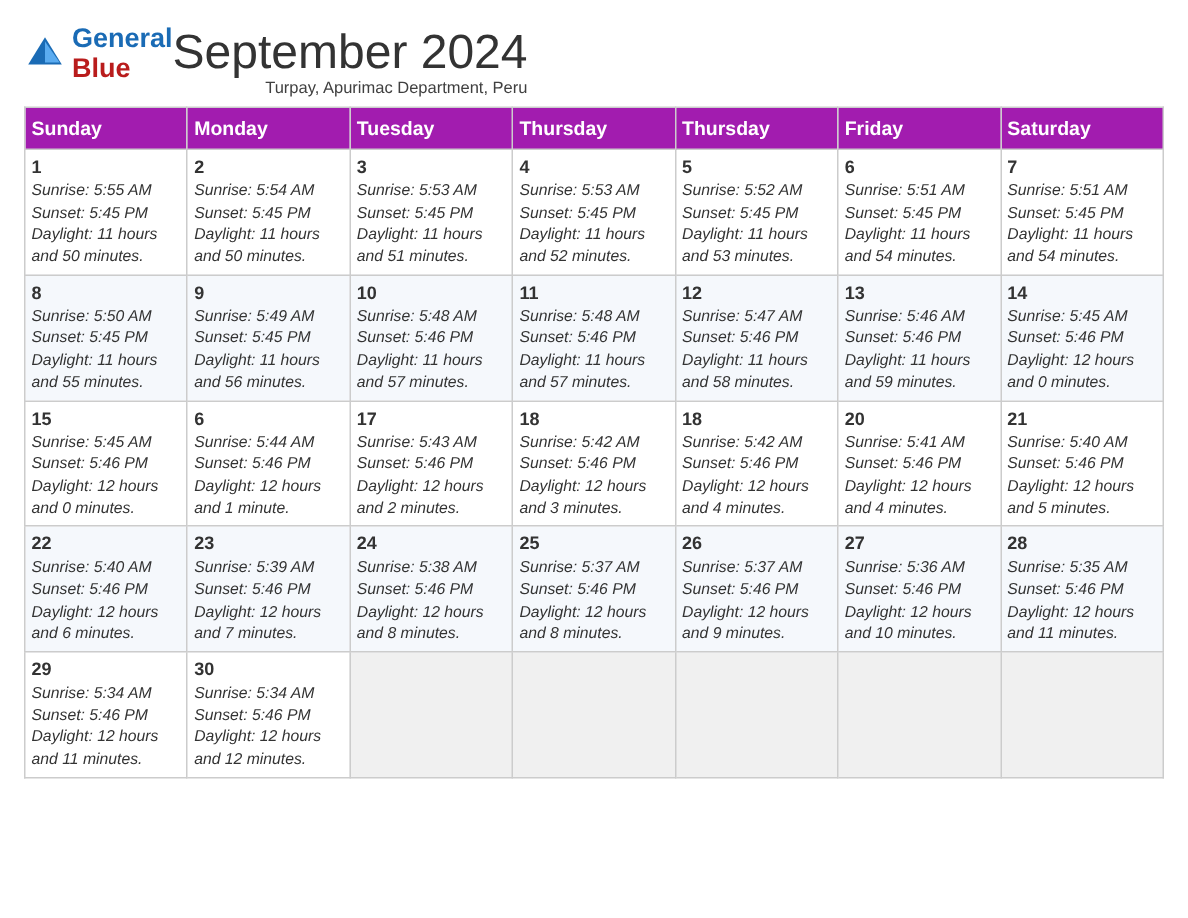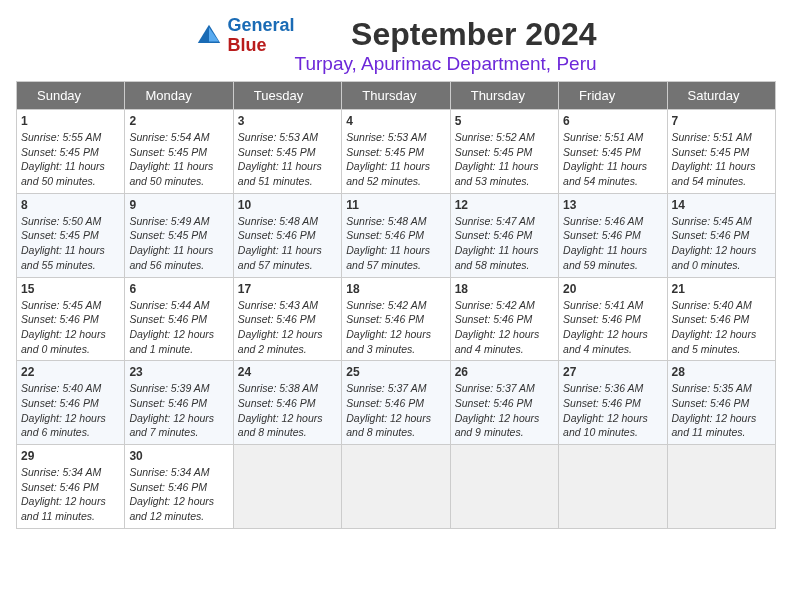--- a/index.html
+++ b/index.html
@@ -5,21 +5,21 @@
     * { box-sizing: border-box; margin: 0; padding: 0; }
     body {
       font-family: Arial, sans-serif;
       background: #fff;
       width: 792px;
       min-height: 612px;
       padding: 16px;
     }
     .header {
       display: flex;
-      justify-content: center;
+      justify-content: flex-start;
       align-items: flex-start;
       margin-bottom: 6px;
     }
     .logo {
       display: flex;
       align-items: center;
       gap: 4px;
     }
     .logo-text {
       font-size: 18px;
@@ -32,38 +32,38 @@
     }
     .logo-icon {
       width: 28px;
       height: 28px;
     }
     .title-block {
       text-align: right;
     }
     .month-title {
       font-size: 32px;
-      font-weight: bold;
+      font-weight: normal;
       color: #333;
     }
     .subtitle {
-      font-size: 19px;
-      color: #6d28d9;
+      font-size: 11px;
+      color: #404040;
     }
     table {
       width: 100%;
       border-collapse: collapse;
       font-size: 11px;
     }
     thead tr th {
-      background-color: #737373;
+      background-color: #a21caf;
       color: #fff;
-      padding: 6px 20px;
+      padding: 6px 4px;
       font-size: 13px;
-      font-weight: normal;
+      font-weight: bold;
       text-align: left;
       border: 1px solid #ccc;
     }
     tbody tr td {
       border: 1px solid #ccc;
       vertical-align: top;
       padding: 4px;
       height: 80px;
       width: 108px;
       color: #333;

